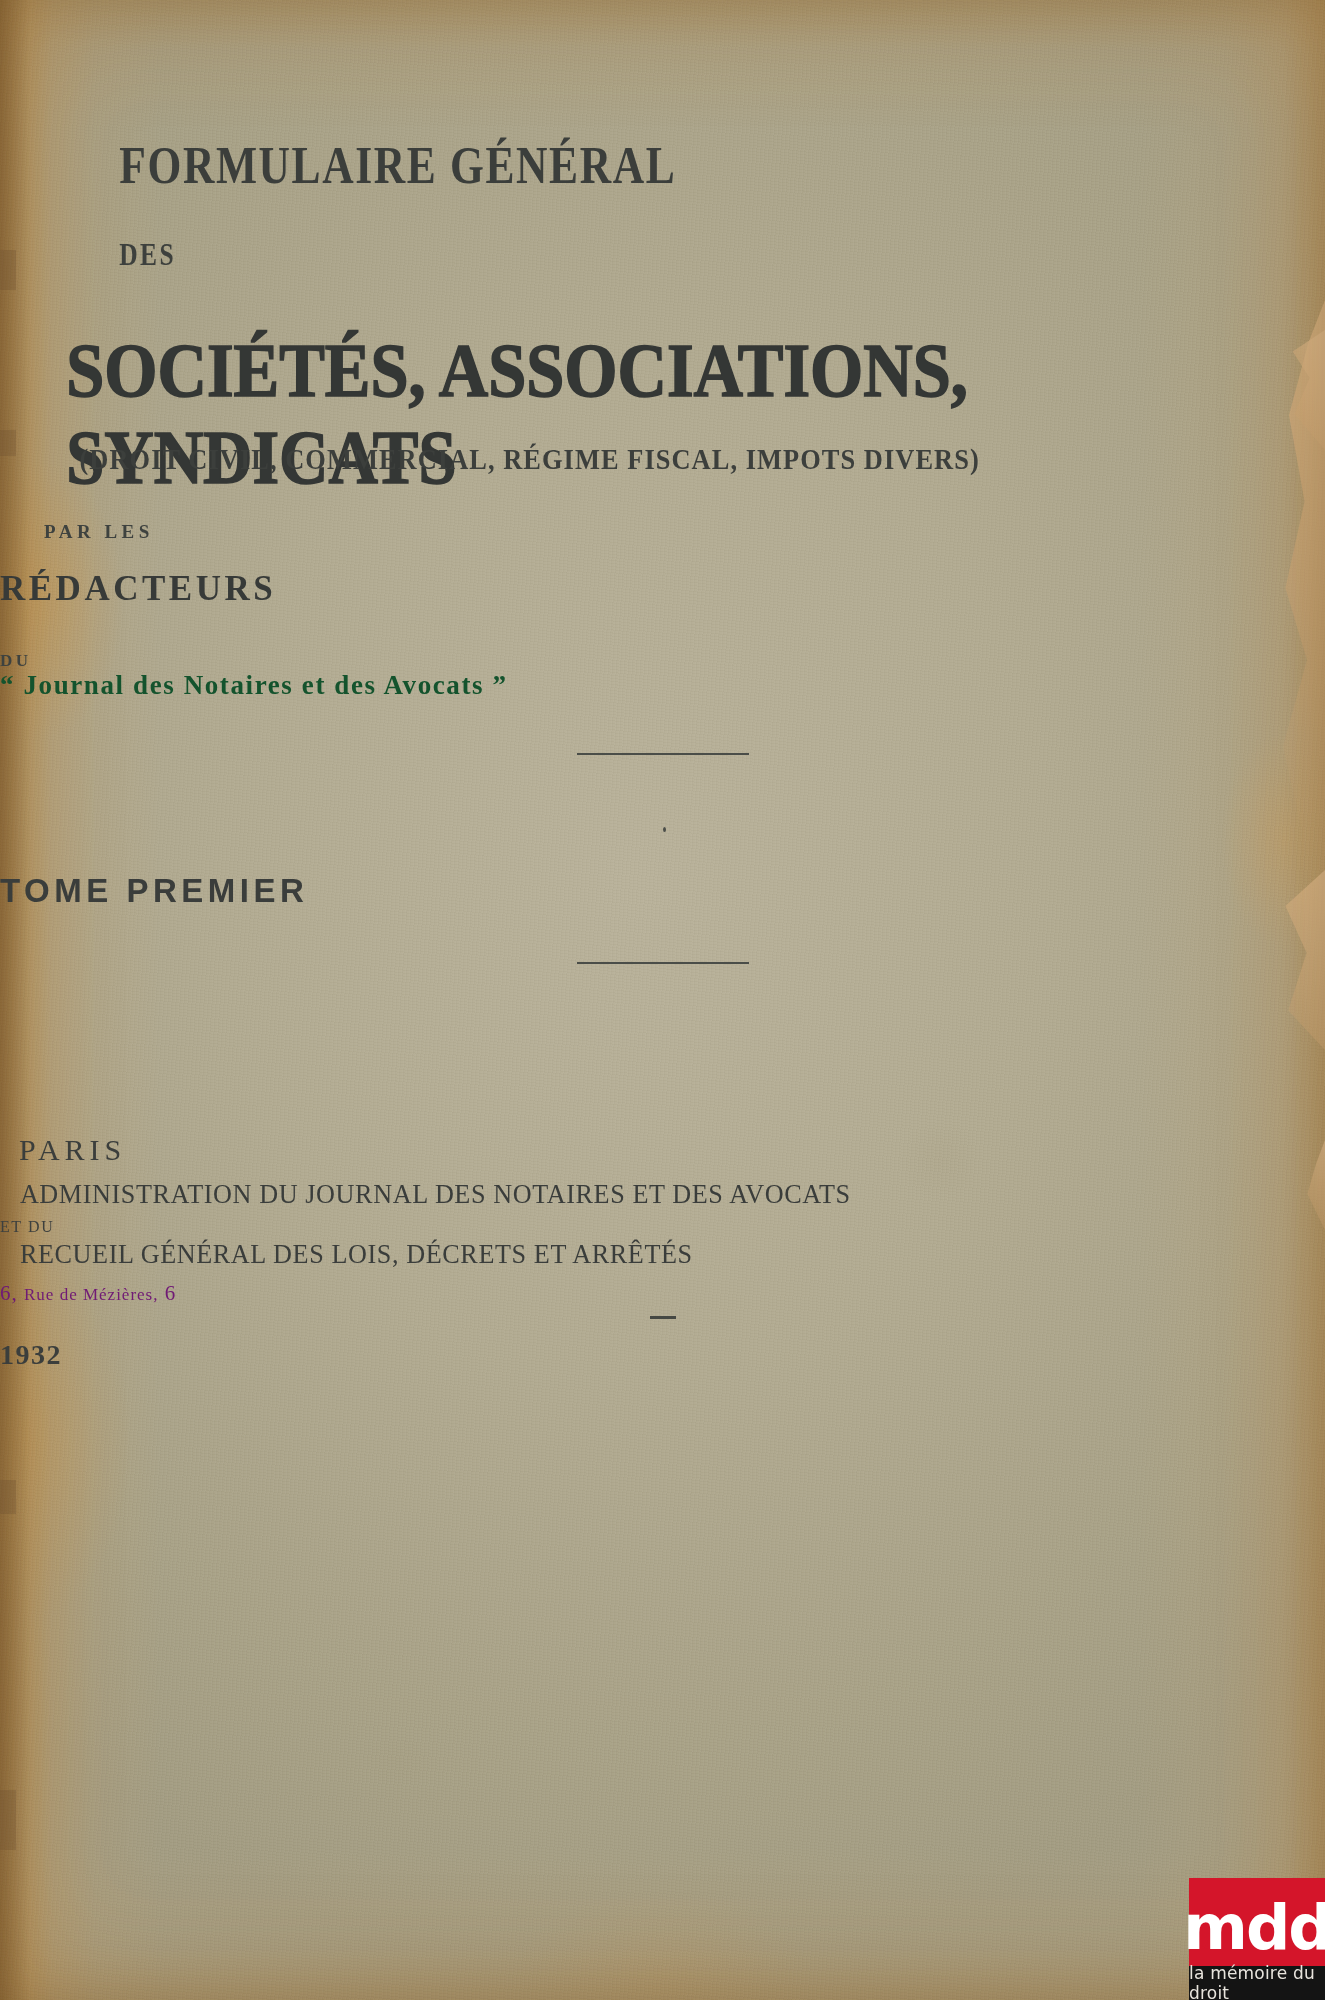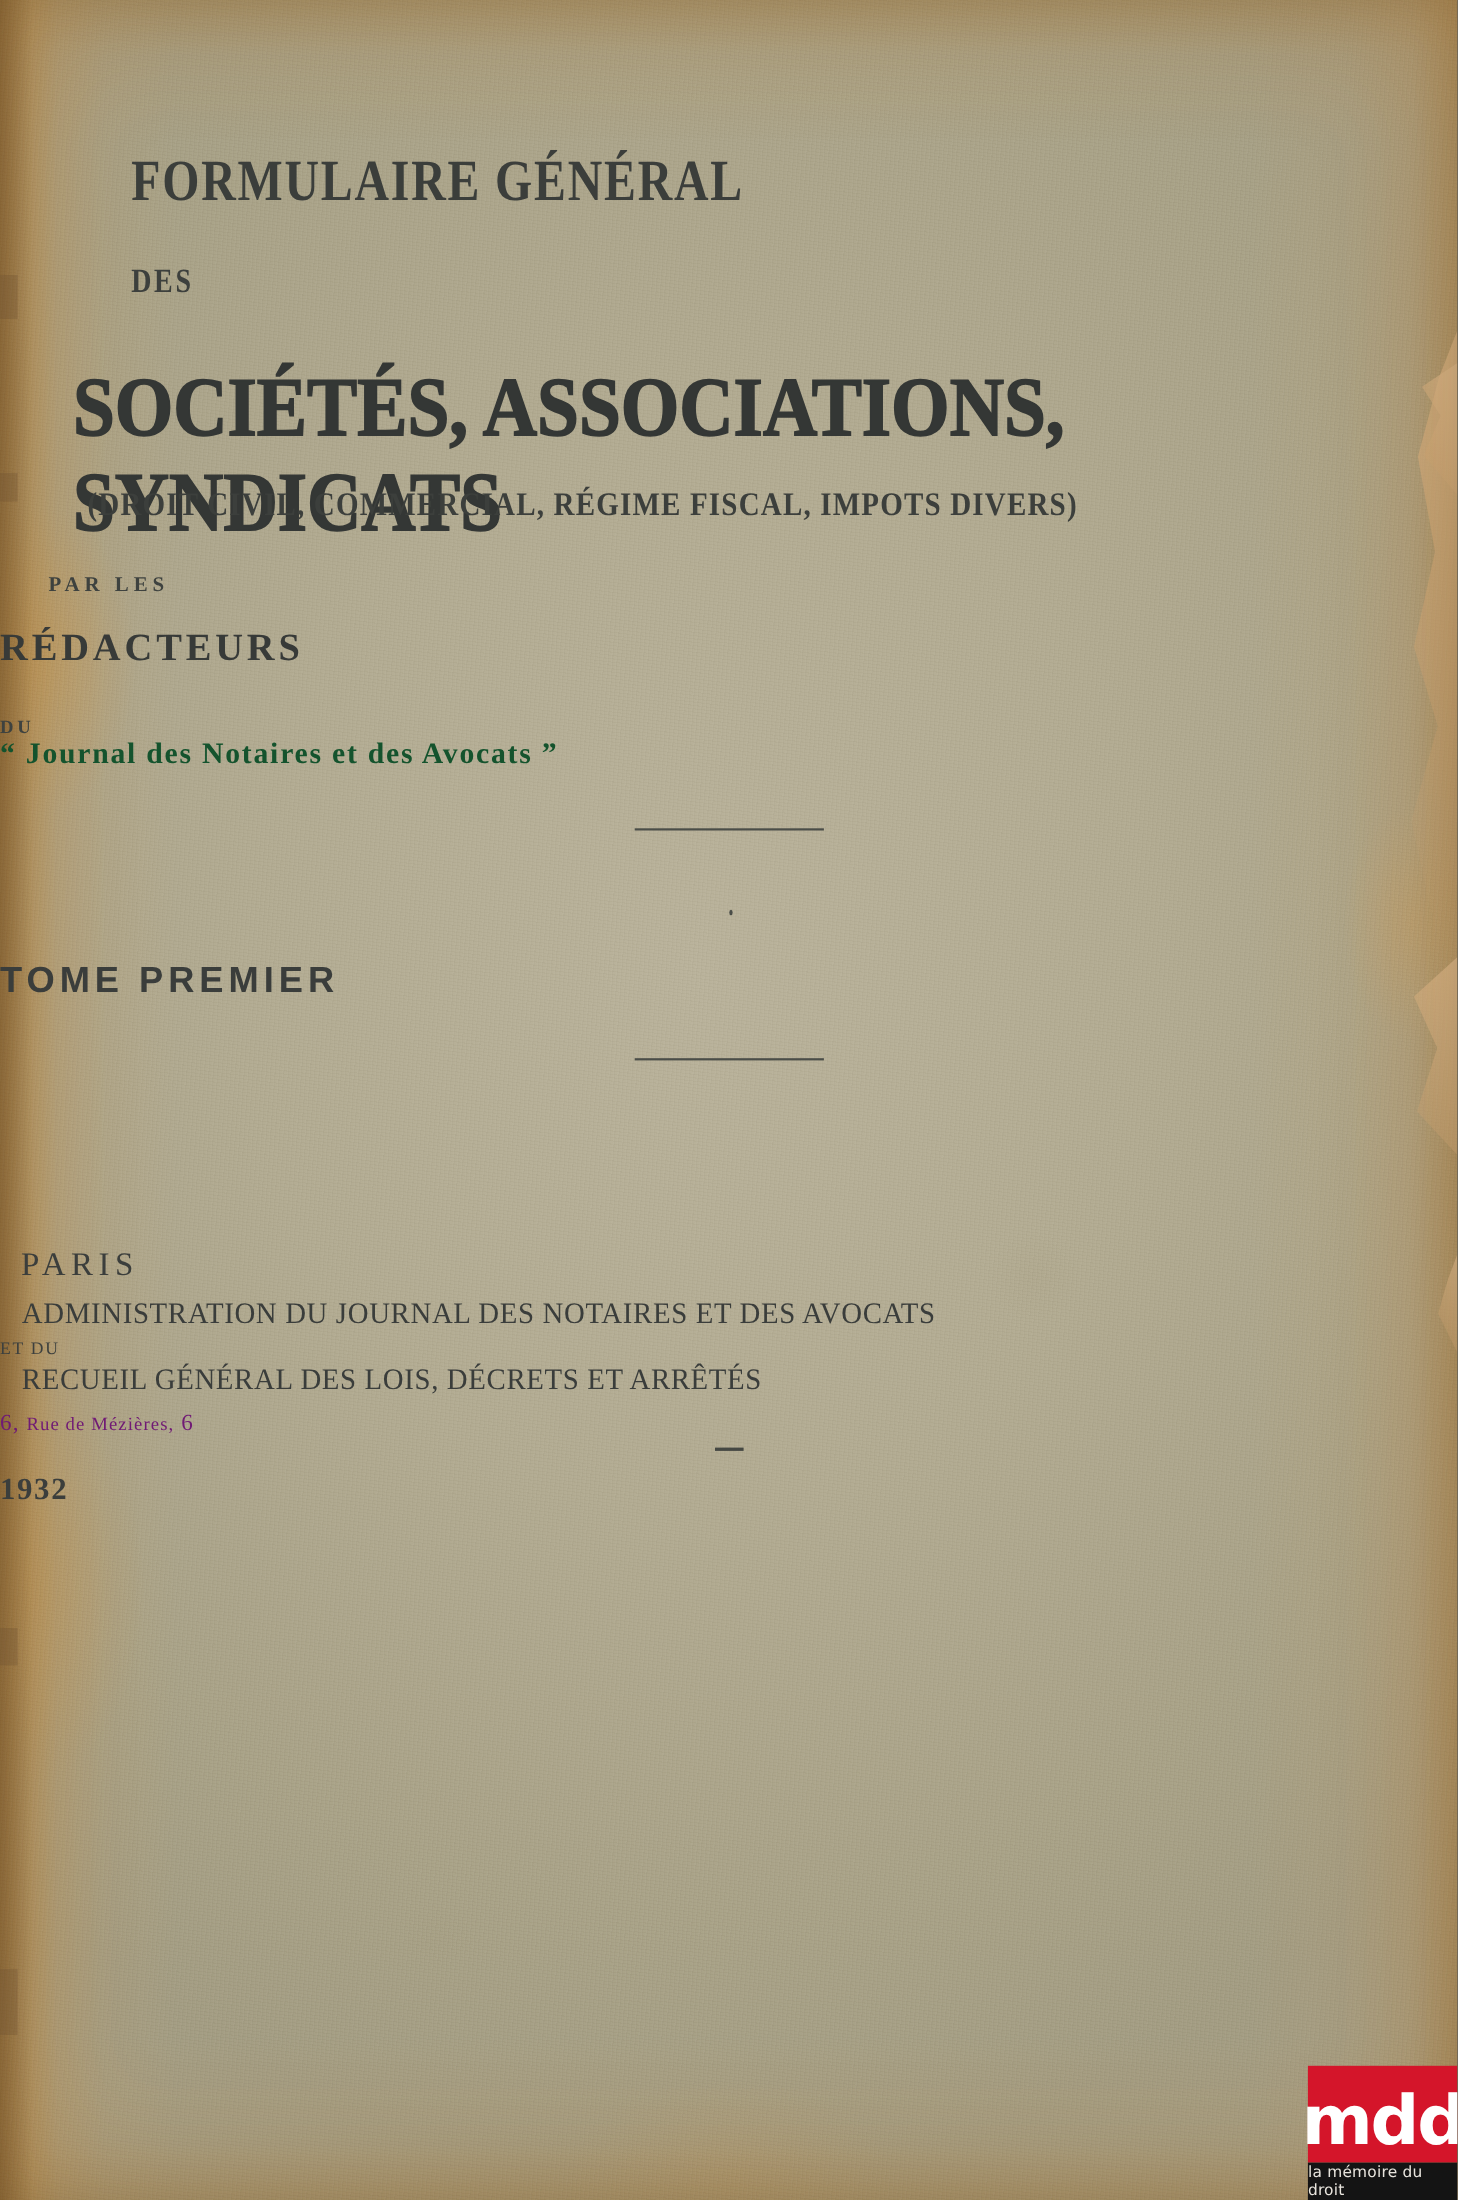--- a/index.html
+++ b/index.html
@@ -330,21 +330,21 @@
   .logo-tag {
     position: absolute;
     left: 0;
     top: 88px;
     width: 136px;
     height: 34px;
     display: flex;
     align-items: center;
     justify-content: center;
     font-family: "DejaVu Sans", sans-serif;
-    font-size: 14px;
+    font-size: 17px;
     color: #e8e4dd;
     letter-spacing: 0.2px;
   }
 </style>
 </head>
 <body>
 
 <div class="page">
 
   <div class="paper-base"></div>

